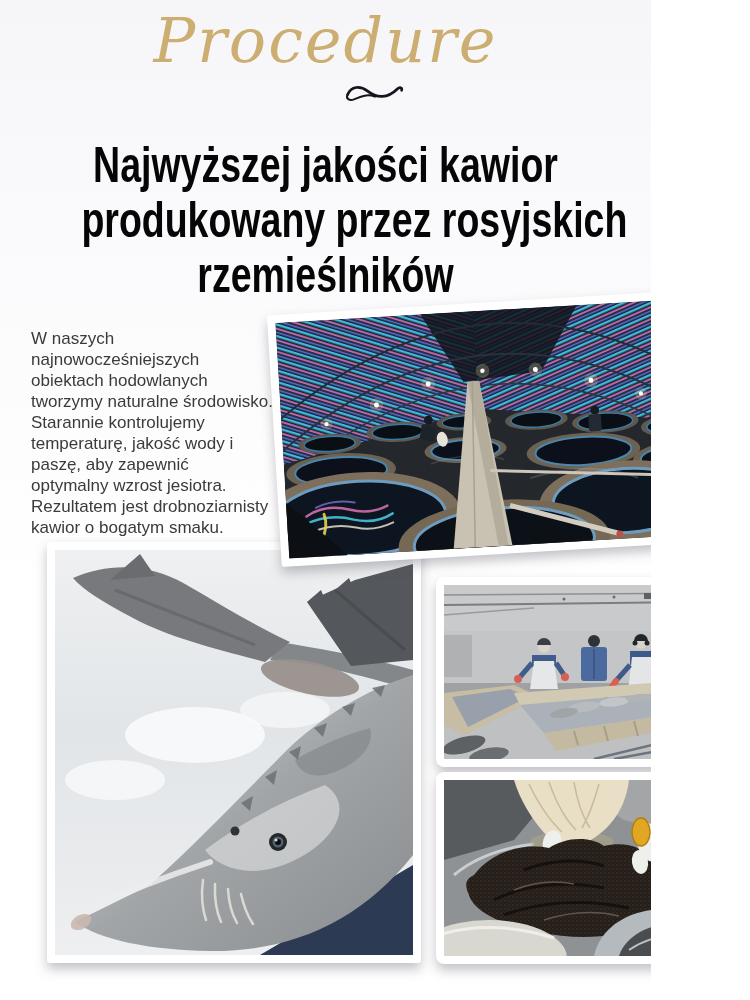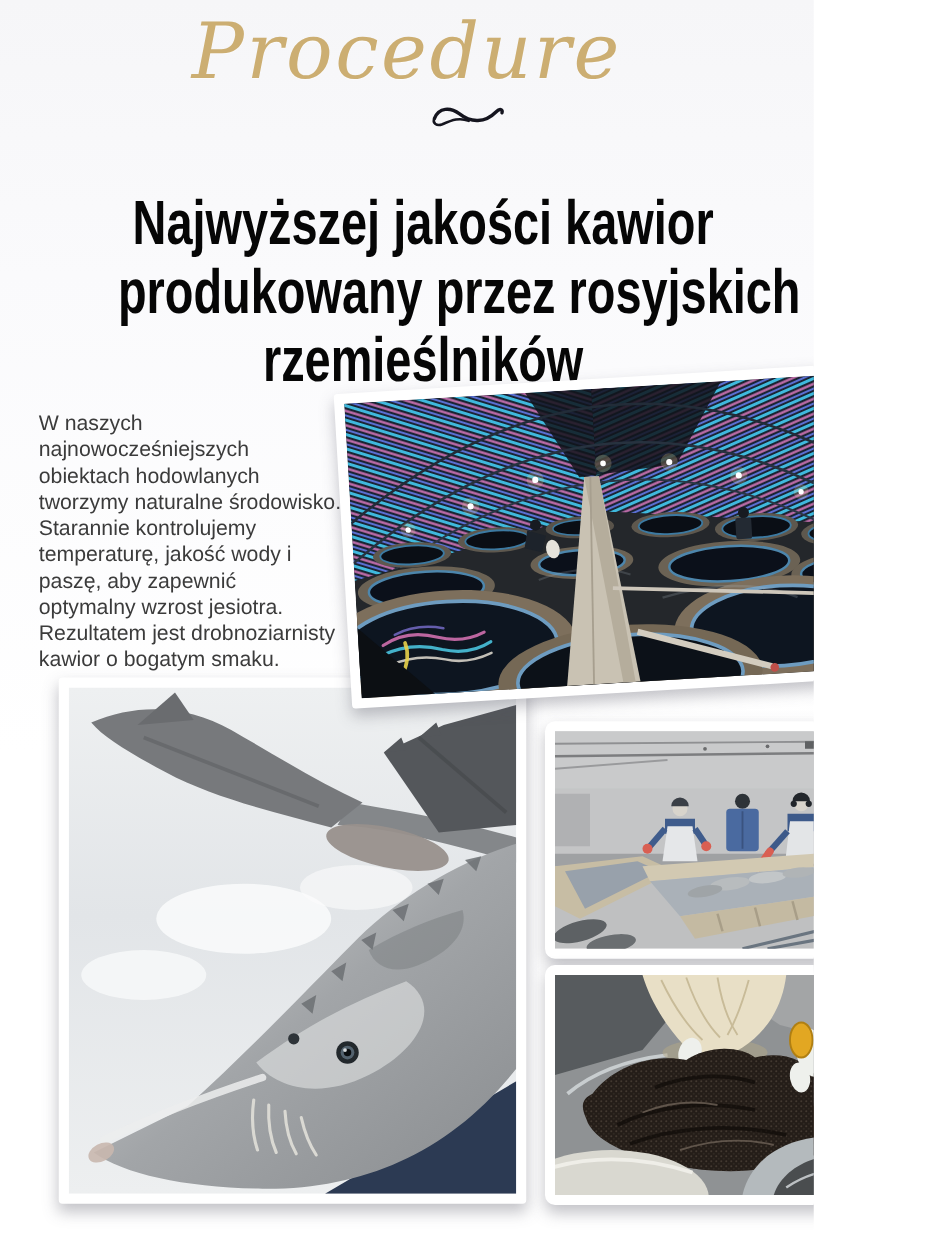--- a/index.html
+++ b/index.html
@@ -9,21 +9,21 @@
     font-family:"Liberation Sans",sans-serif;
   }
   .title{
     position:absolute;top:0px;left:0;width:100%;text-align:center;
     font-family:"DejaVu Serif",serif;font-style:italic;font-weight:500;
     font-size:62px;line-height:82px;color:#ccae72;letter-spacing:2px;
     text-shadow:0 1px 1px rgba(255,255,255,.6);
   }
   .ornament{position:absolute;top:76px;left:342px;}
   .heading{
-    position:absolute;top:138px;left:0;width:100%;margin:13px;text-align:center;
+    position:absolute;top:138px;left:0;width:100%;margin:0;text-align:center;
     font-weight:bold;font-size:50px;line-height:55px;color:#060606;
   }
   .heading span{display:block;transform:scaleX(.75);transform-origin:50% 50%;white-space:nowrap;}
   .intro{
     position:absolute;top:312px;left:15px;width:268px;margin:16px;
     font-size:17px;line-height:21px;color:#3b3b3b;white-space:pre-line;
   }
   .photo{
     position:absolute;margin:0;background:#fff;box-sizing:border-box;padding:8px;
     box-shadow:0 6px 12px rgba(80,80,95,.35);

